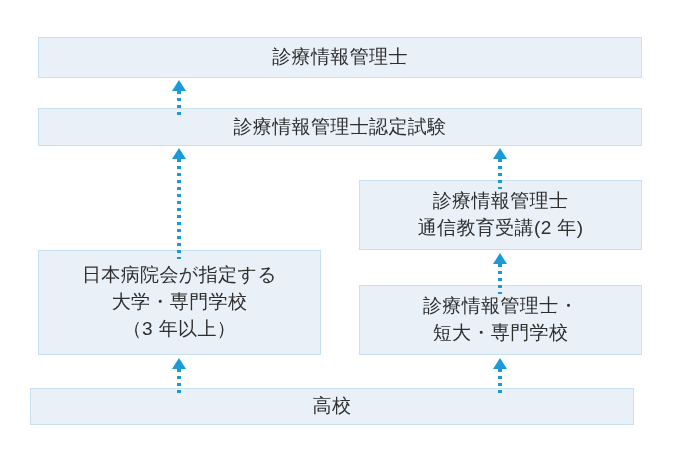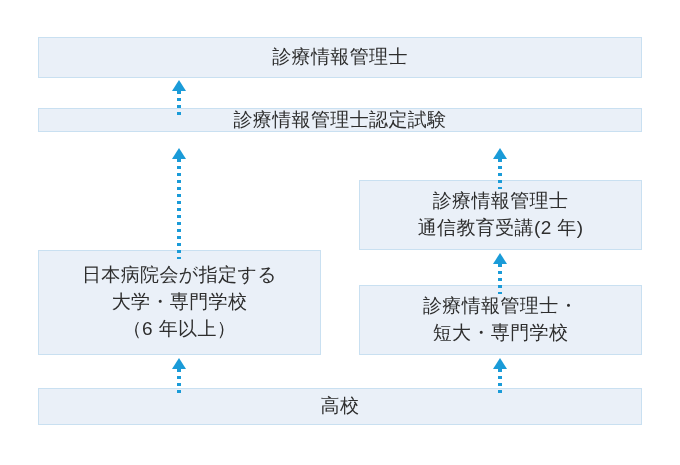--- a/index.html
+++ b/index.html
@@ -35,25 +35,25 @@
     white-space: pre-line;
     padding: 2px 6px;
   }
   .node .node-text {
     display: block;
     width: 100%;
   }
 
   
   .n-certified        { left: 38px;  top: 37px;  width: 604px; height: 41px; }
-  .n-exam             { left: 38px;  top: 108px; width: 604px; height: 24px; }
+  .n-exam             { left: 38px;  top: 108px; width: 604px; height: 38px; }
   .n-correspondence   { left: 359px; top: 180px; width: 283px; height: 70px; }
   .n-designated       { left: 38px;  top: 250px; width: 283px; height: 105px; }
   .n-nondesignated    { left: 359px; top: 285px; width: 283px; height: 70px; }
-  .n-highschool       { left: 38px;  top: 388px; width: 604px; height: 37px; }
+  .n-highschool       { left: 30px;  top: 388px; width: 604px; height: 37px; }
 
   
   .arrow {
     position: absolute;
     width: 14px;
   }
   .arrow .head {
     position: absolute;
     top: 0;
     left: 0;
@@ -110,21 +110,21 @@
   </div>
 
   <div class="node n-correspondence">
     <span class="node-text">診療情報管理士
 通信教育受講(2 年)</span>
   </div>
 
   <div class="node n-designated">
     <span class="node-text">日本病院会が指定する
 大学・専門学校
-（6 年以上）</span>
+（3 年以上）</span>
   </div>
 
   <div class="node n-nondesignated">
     <span class="node-text">診療情報管理士・
 短大・専門学校</span>
   </div>
 
   <div class="node n-highschool">
     <span class="node-text">高校</span>
   </div>

